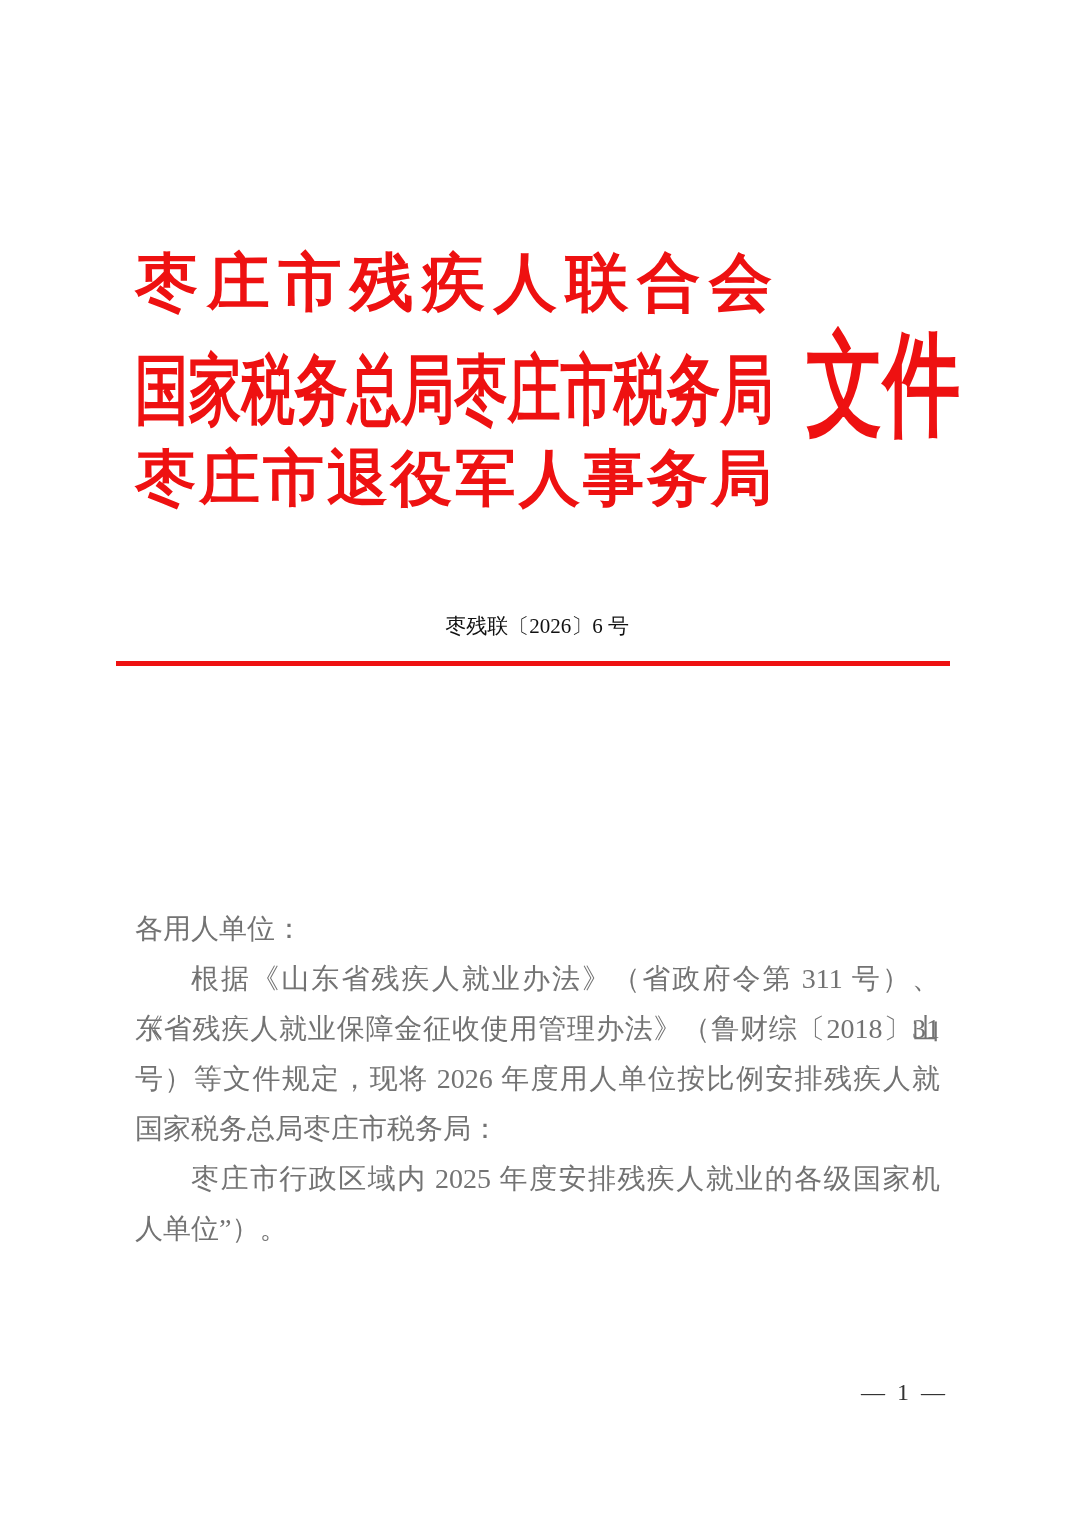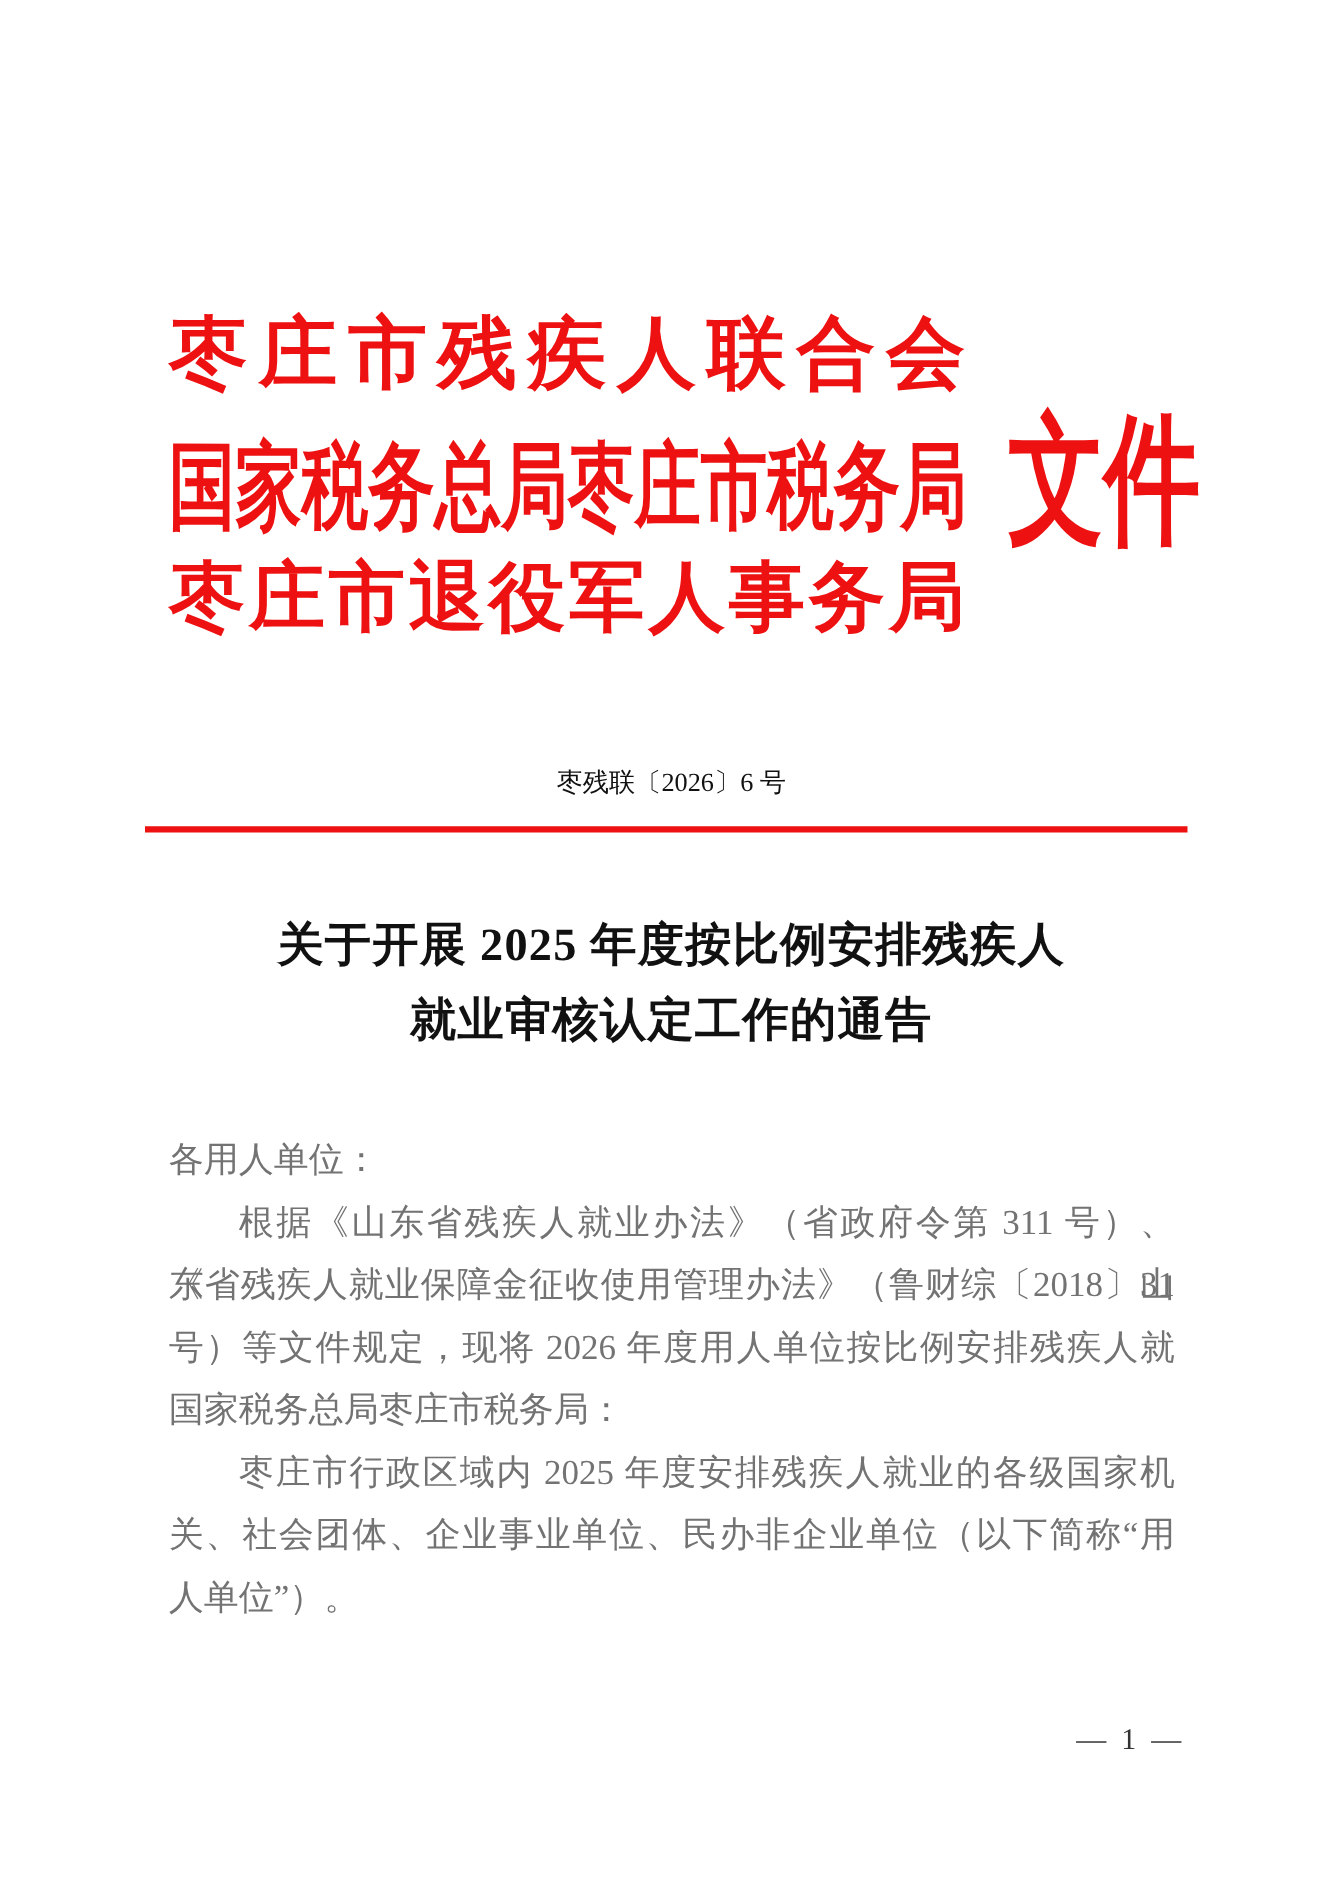--- a/index.html
+++ b/index.html
@@ -186,31 +186,26 @@
   </div>
 
   <div class="doc-type">
     <span class="squeeze">文件</span>
   </div>
 
   <div class="doc-number">枣残联〔2026〕6 号</div>
 
   <div class="red-line"></div>
 
-  <div class="doc-title">
-    <div>关于开展 2025 年度按比例安排残疾人</div>
-    <div>就业审核认定工作的通告</div>
-  </div>
 
   <div class="body-text">
     <div class="ln">各用人单位：</div>
     <div class="ln indent just">根据《山东省残疾人就业办法》（省政府令第 311 号）、《山</div>
     <div class="ln just">东省残疾人就业保障金征收使用管理办法》（鲁财综〔2018〕31</div>
     <div class="ln just">号）等文件规定，现将 2026 年度用人单位按比例安排残疾人就</div>
     <div class="ln">国家税务总局枣庄市税务局：</div>
     <div class="ln indent just">枣庄市行政区域内 2025 年度安排残疾人就业的各级国家机</div>
-    <div class="ln just">关、社会团体、企业事业单位、民办非企业单位（以下简称“用</div>
     <div class="ln">人单位”）。</div>
   </div>
 
   <div class="page-number">— 1 —</div>
 
 </div>
 
 </body></html>

